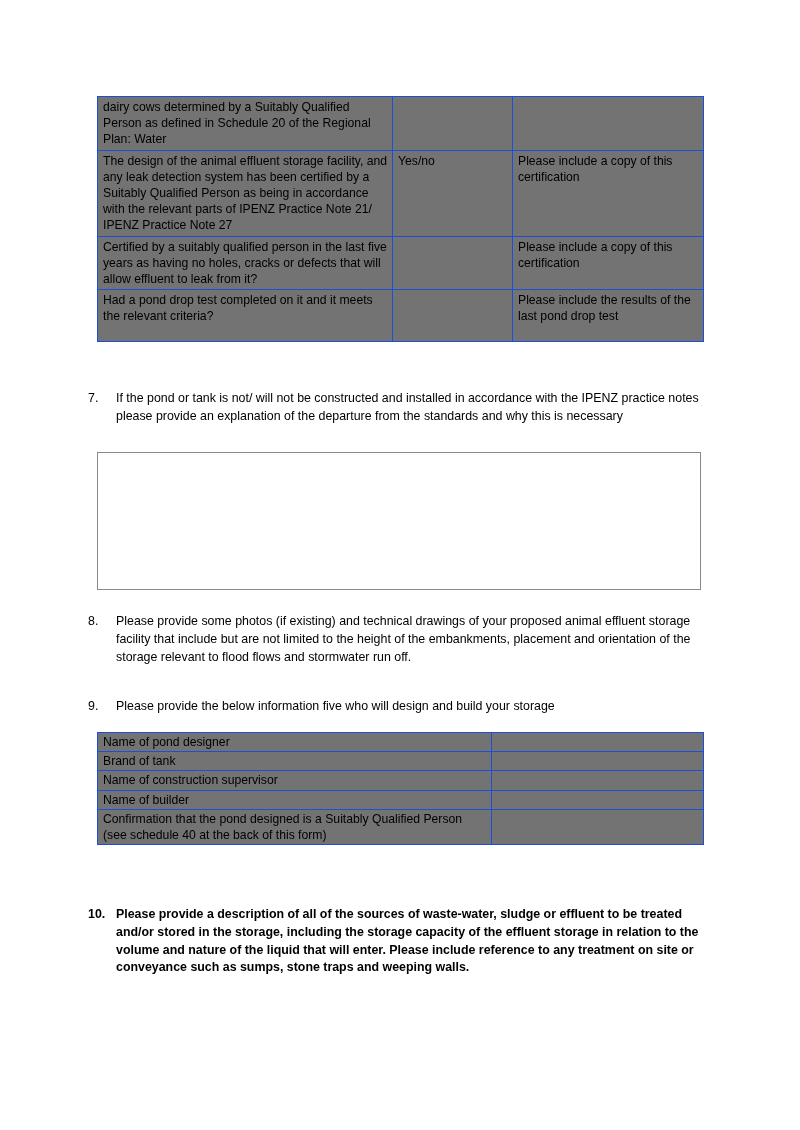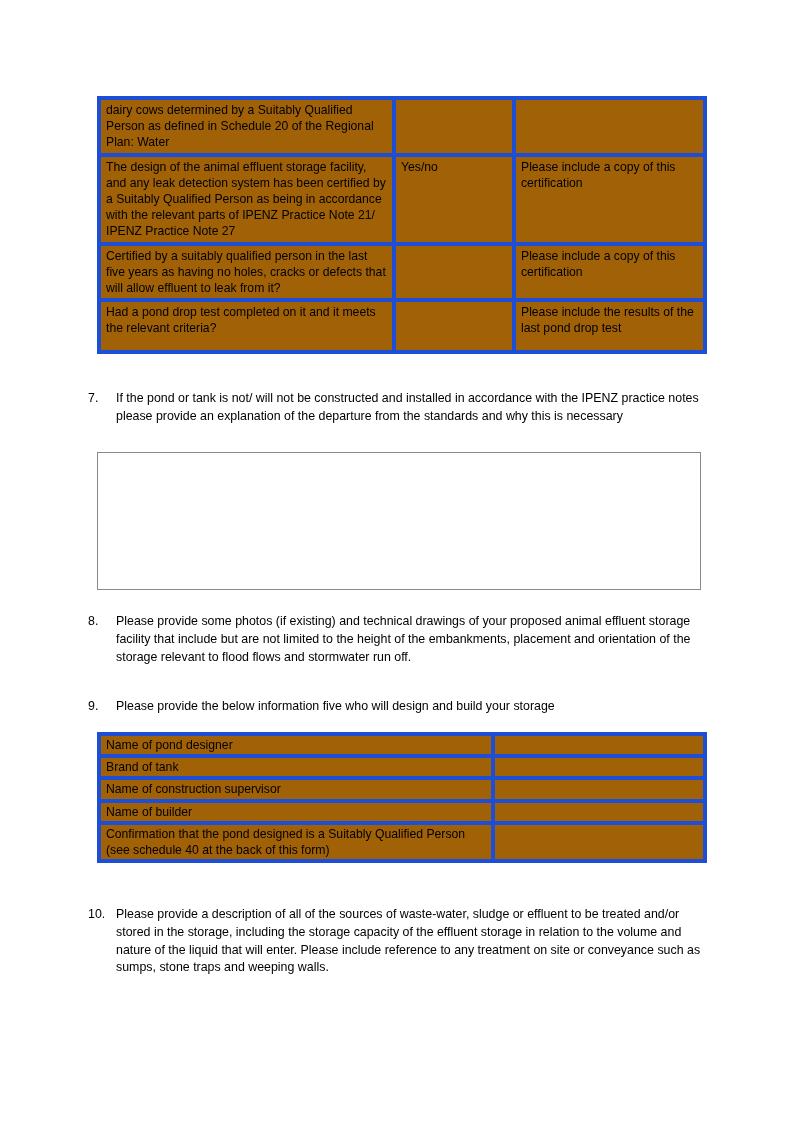--- a/index.html
+++ b/index.html
@@ -28,24 +28,24 @@
 
   
   .form-table {
     position: absolute;
     border-collapse: collapse;
     table-layout: fixed;
     font-size: 12.2px;
     line-height: 16.2px;
   }
   .form-table td {
-    border: 4px solid #1d4ed8;
+    border: 1px solid #1d4ed8;
     vertical-align: top;
     padding: 2px 4px 2px 5px;
-    background: #a16207;
+    background: #737373;
   }
 
   
   #requirements-table {
     left: 97px;
     top: 96px;
     width: 606px;
   }
   #requirements-table col.c1 { width: 295px; }
   #requirements-table col.c2 { width: 120px; }
@@ -75,21 +75,21 @@
     text-align: left;
   }
   .question .q-text {
     display: block;
     margin-left: 28px;
   }
 
   #question-7  { left: 88px; top: 390px;  width: 612px; }
   #question-8  { left: 88px; top: 613px;  width: 612px; }
   #question-9  { left: 88px; top: 698px;  width: 612px; }
-  #question-10 { left: 88px; top: 906px;  width: 620px; }
+  #question-10 { left: 88px; top: 906px;  width: 620px; font-weight: bold; }
 
   
   #answer-box-7 {
     position: absolute;
     left: 97px;
     top: 452px;
     width: 604px;
     height: 138px;
     border: 1px solid #8a8a8a;
     background: #ffffff;

